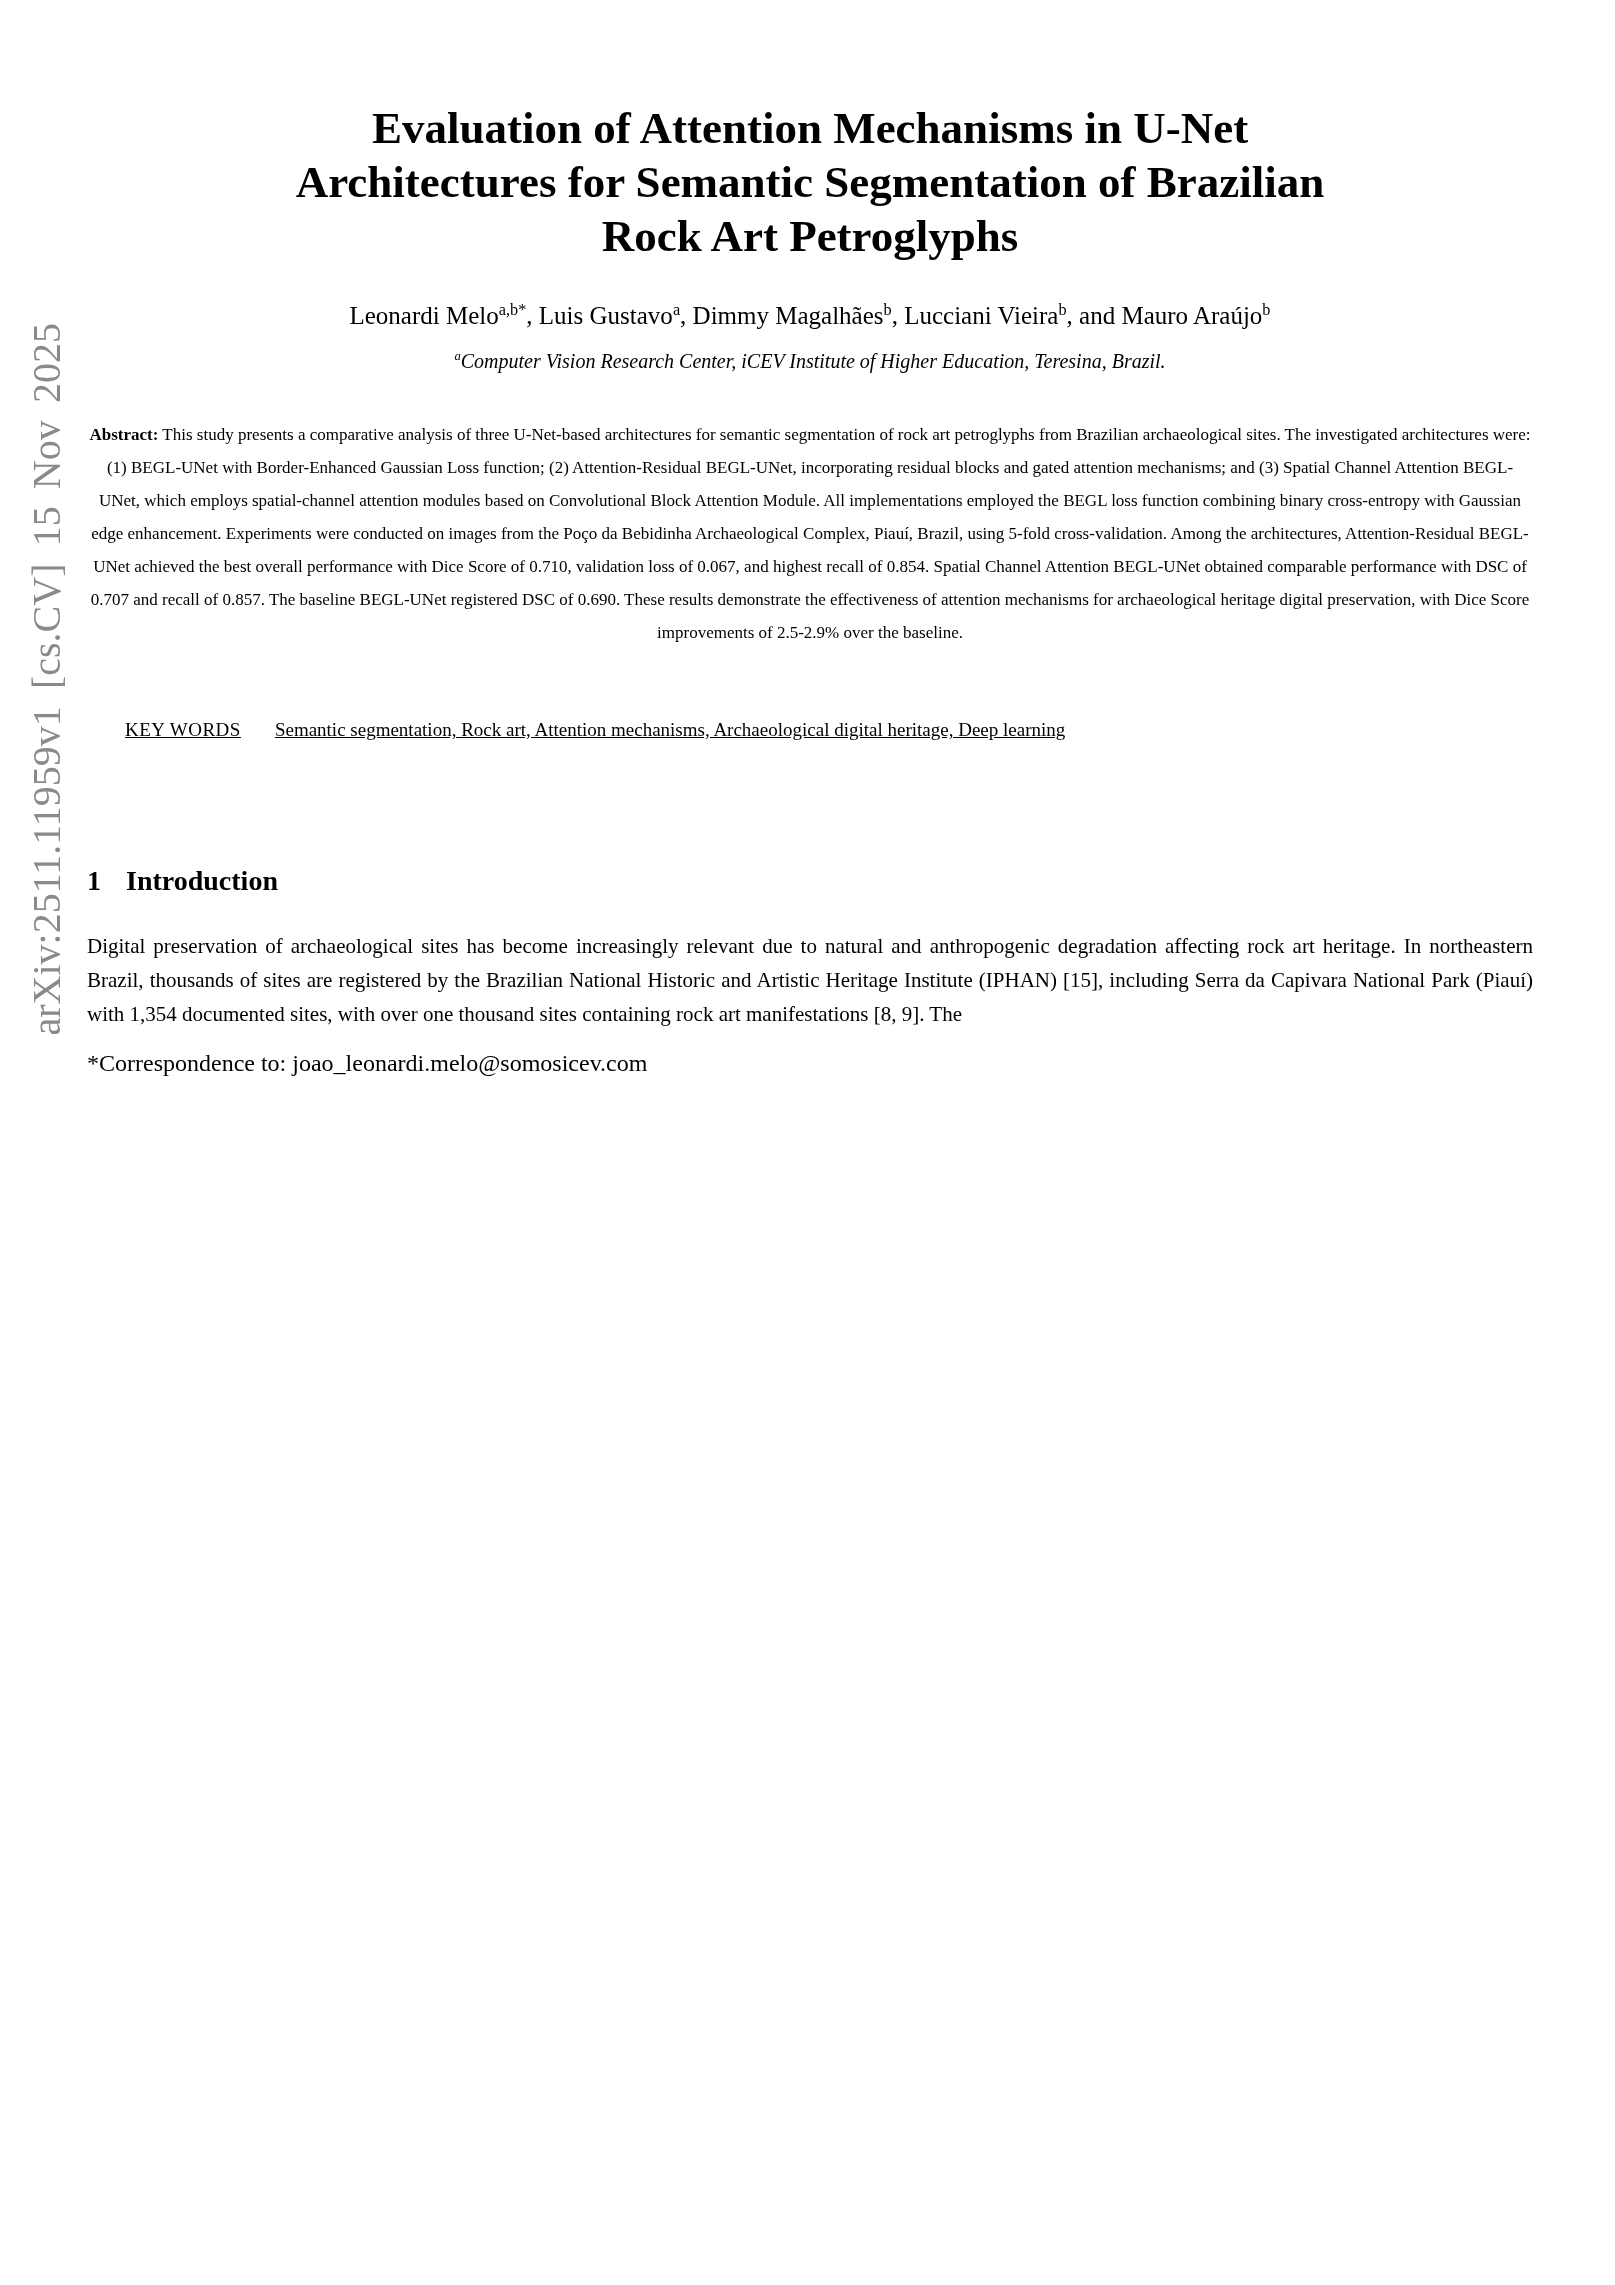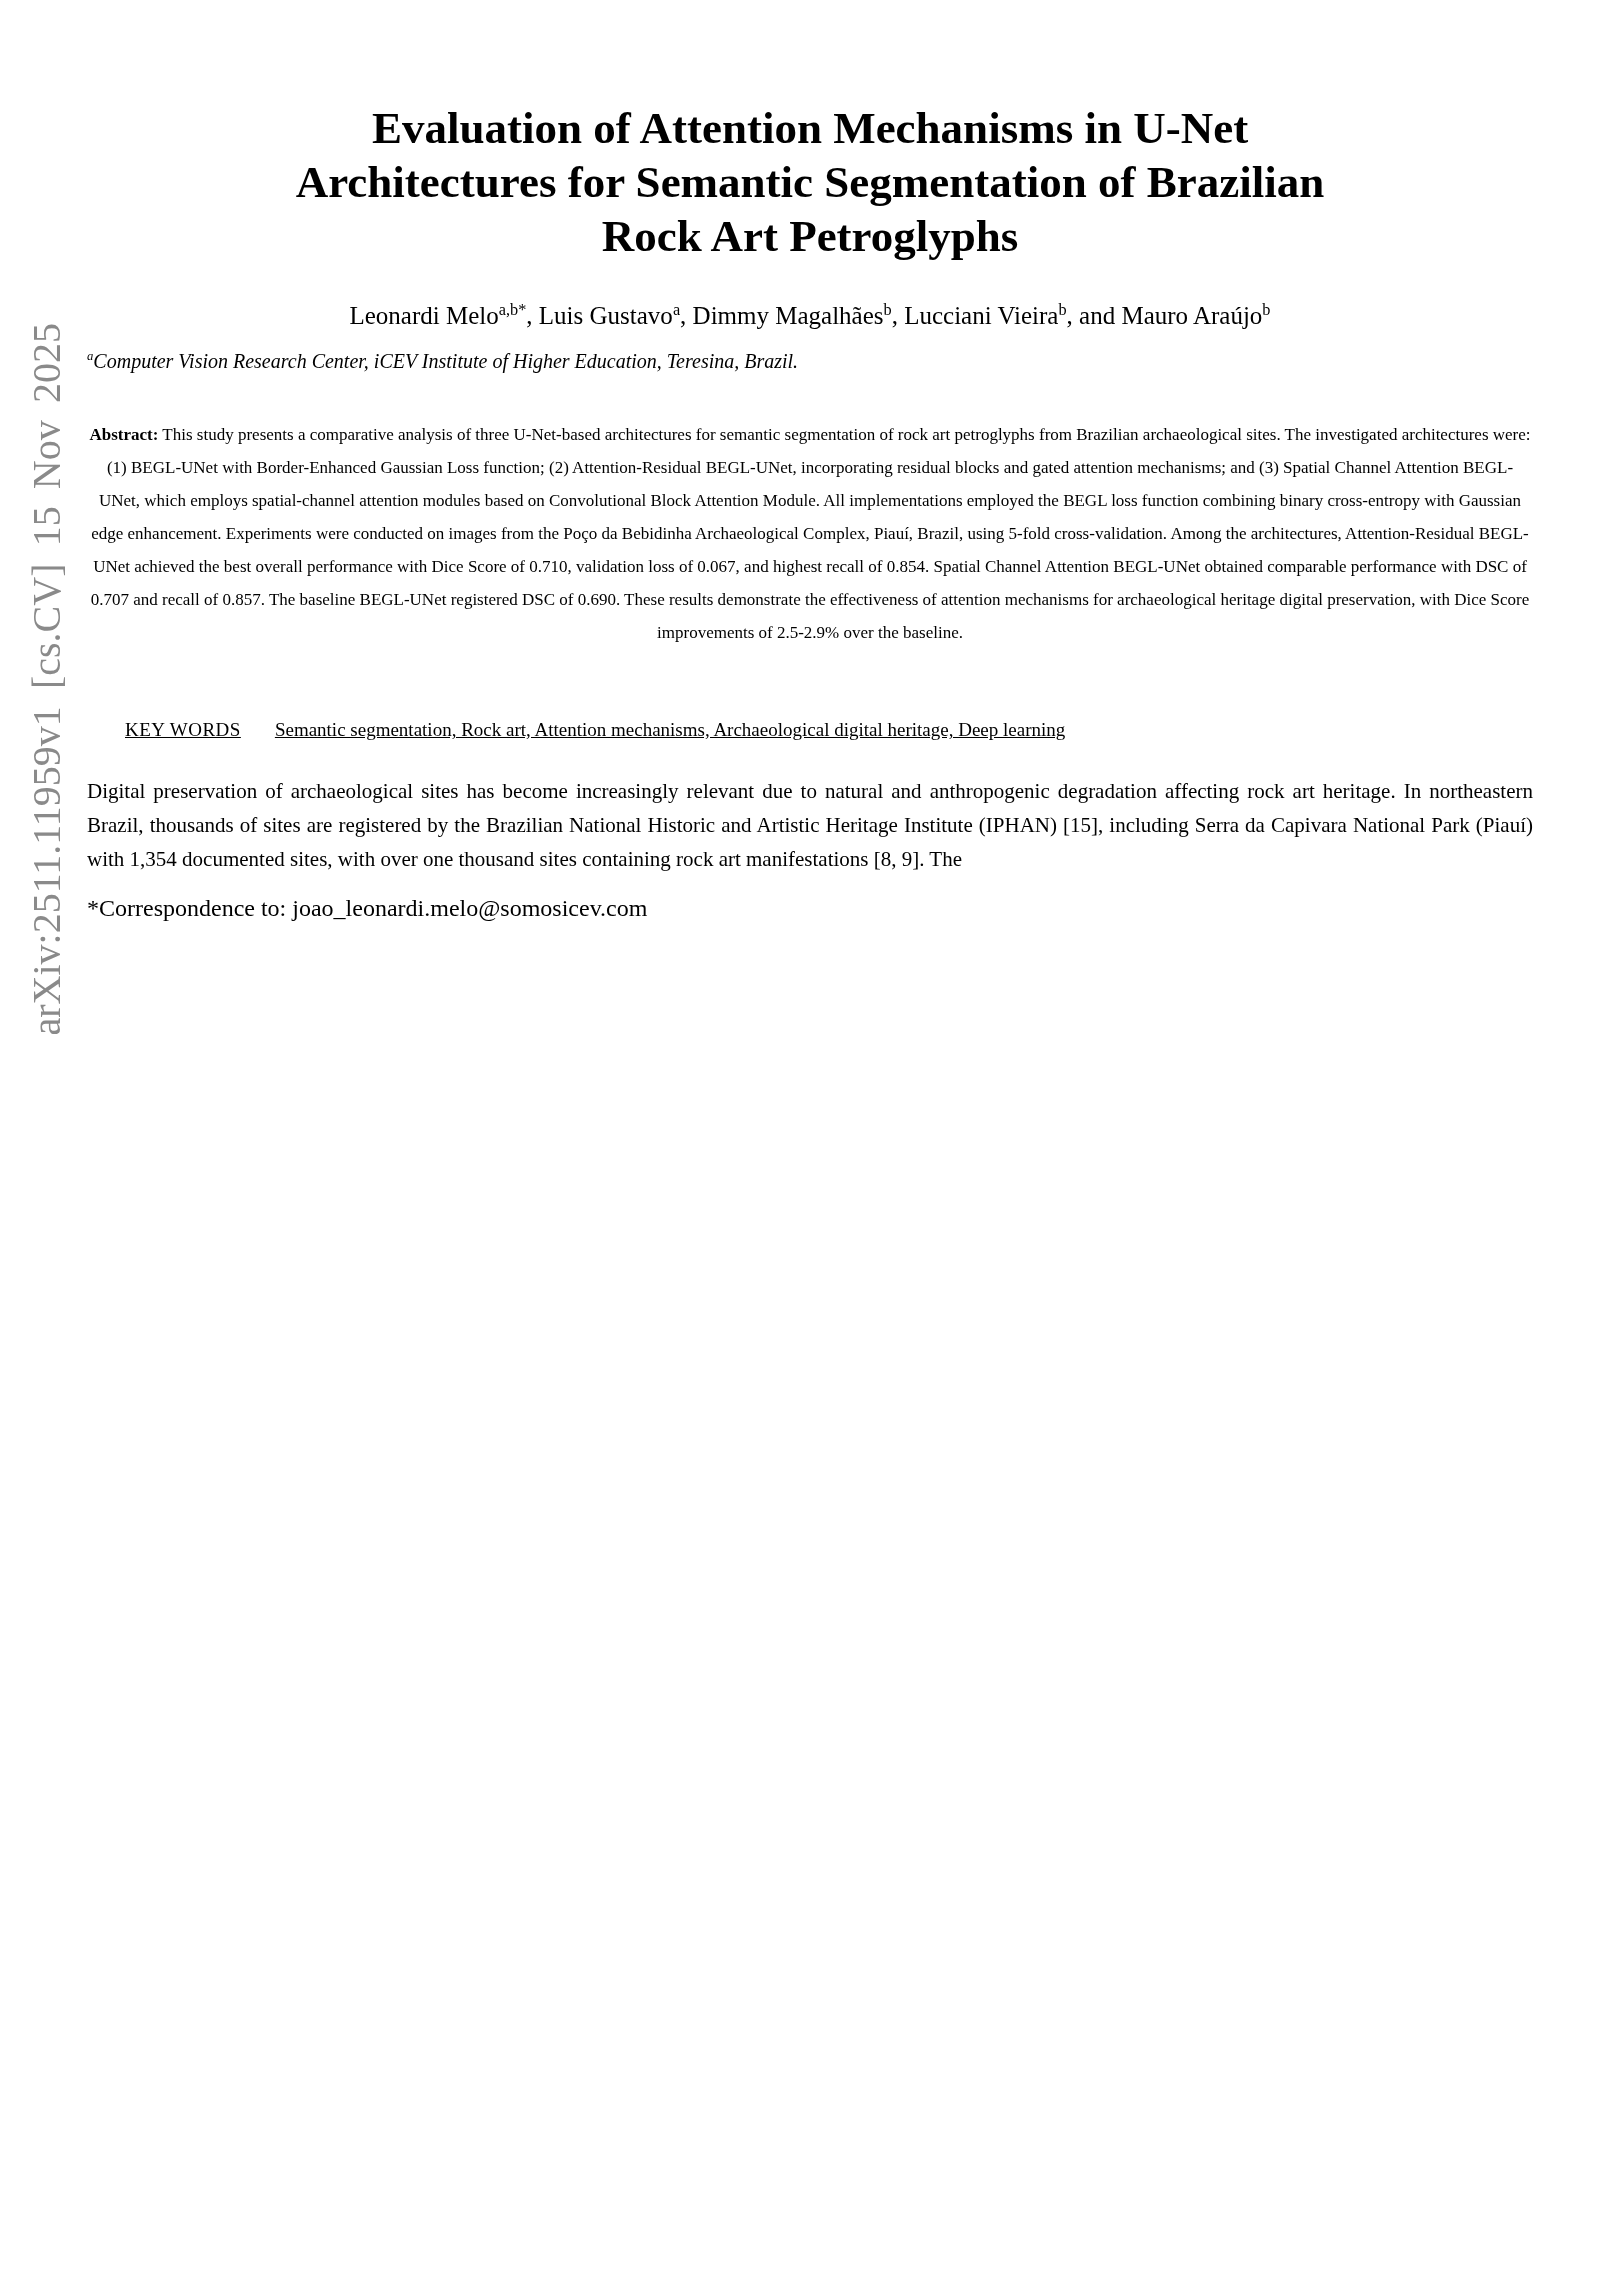--- a/index.html
+++ b/index.html
@@ -43,20 +43,21 @@
   }
   .title .title-line { display: block; }
   .authors {
     text-align: center;
     font-size: 25px;
     line-height: 33px;
   }
   .authors sup { font-size: 16.3px; }
   .affiliations {
     margin-top: 9px;
+    text-align: center;
     font-style: italic;
     font-size: 20px;
     line-height: 31px;
   }
   .affiliations sup { font-size: 12.7px; }
   .abstract {
     margin-top: 41px;
     text-align: center;
     font-size: 17px;
     line-height: 33px;
@@ -109,20 +110,21 @@
     <div class="authors"><span class="author"><span>Leonardi Melo</span><sup>a,b*</sup><span>, </span></span><span class="author"><span>Luis Gustavo</span><sup>a</sup><span>, </span></span><span class="author"><span>Dimmy Magalhães</span><sup>b</sup><span>, </span></span><span class="author"><span>Lucciani Vieira</span><sup>b</sup><span>, and </span></span><span class="author"><span>Mauro Araújo</span><sup>b</sup><span></span></span></div>
 
     <div class="affiliations">
       <div class="affiliation"><sup>a</sup><span>Computer Vision Research Center, iCEV Institute of Higher Education, Teresina, Brazil.</span></div>
     </div>
 
     <p class="abstract"><span class="abstract-label">Abstract:</span> <span>This study presents a comparative analysis of three U-Net-based architectures for semantic segmentation of rock art petroglyphs from Brazilian archaeological sites. The investigated architectures were: (1) BEGL-UNet with Border-Enhanced Gaussian Loss function; (2) Attention-Residual BEGL-UNet, incorporating residual blocks and gated attention mechanisms; and (3) Spatial Channel Attention BEGL-UNet, which employs spatial-channel attention modules based on Convolutional Block Attention Module. All implementations employed the BEGL loss function combining binary cross-entropy with Gaussian edge enhancement. Experiments were conducted on images from the Poço da Bebidinha Archaeological Complex, Piauí, Brazil, using 5-fold cross-validation. Among the architectures, Attention-Residual BEGL-UNet achieved the best overall performance with Dice Score of 0.710, validation loss of 0.067, and highest recall of 0.854. Spatial Channel Attention BEGL-UNet obtained comparable performance with DSC of 0.707 and recall of 0.857. The baseline BEGL-UNet registered DSC of 0.690. These results demonstrate the effectiveness of attention mechanisms for archaeological heritage digital preservation, with Dice Score improvements of 2.5-2.9% over the baseline.</span></p>
 
     <div class="keywords"><span class="kw-label">KEY WORDS</span><span class="kw-text">Semantic segmentation, Rock art, Attention mechanisms, Archaeological digital heritage, Deep learning</span></div>
 
+    <h2 class="section-heading"><span class="section-number">1</span><span class="section-title">Introduction</span></h2>
 
     <p class="body-paragraph">Digital preservation of archaeological sites has become increasingly relevant due to natural and anthropogenic degradation affecting rock art heritage. In northeastern Brazil, thousands of sites are registered by the Brazilian National Historic and Artistic Heritage Institute (IPHAN) [15], including Serra da Capivara National Park (Piauí) with 1,354 documented sites, with over one thousand sites containing rock art manifestations [8, 9]. The</p>
 
     <div class="footnote">*Correspondence to: joao_leonardi.melo@somosicev.com</div>
 
   </div>
 </div>
 
 
 </body></html>

